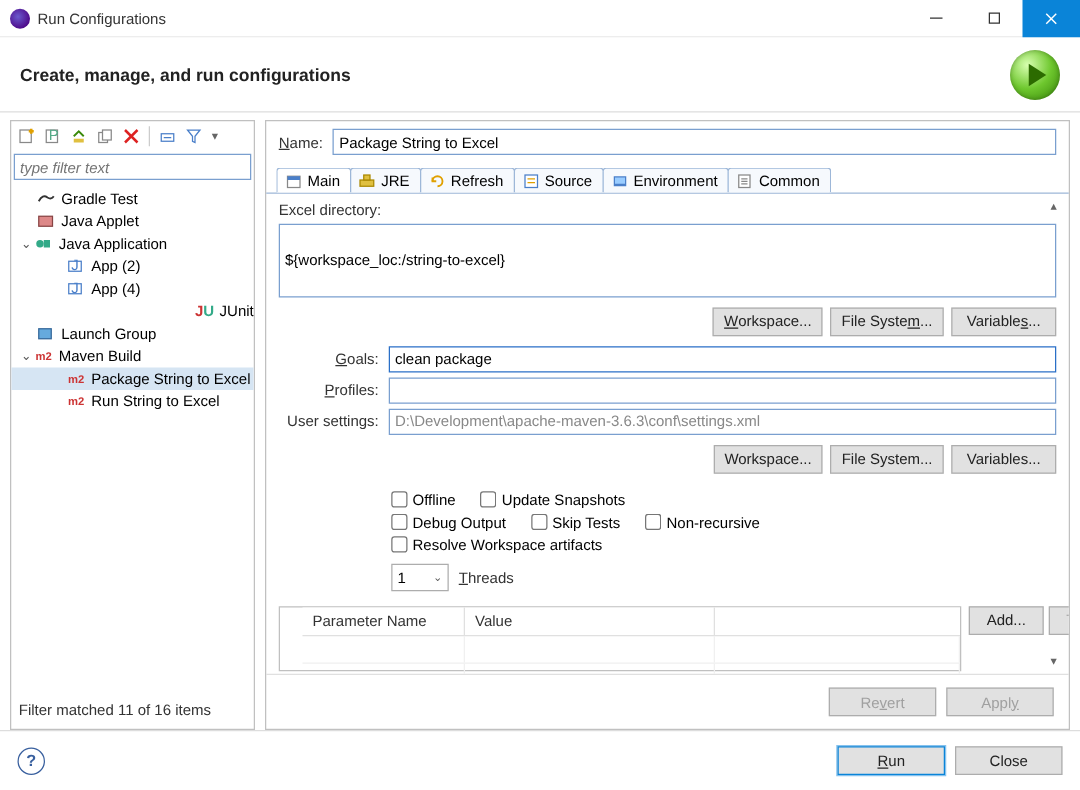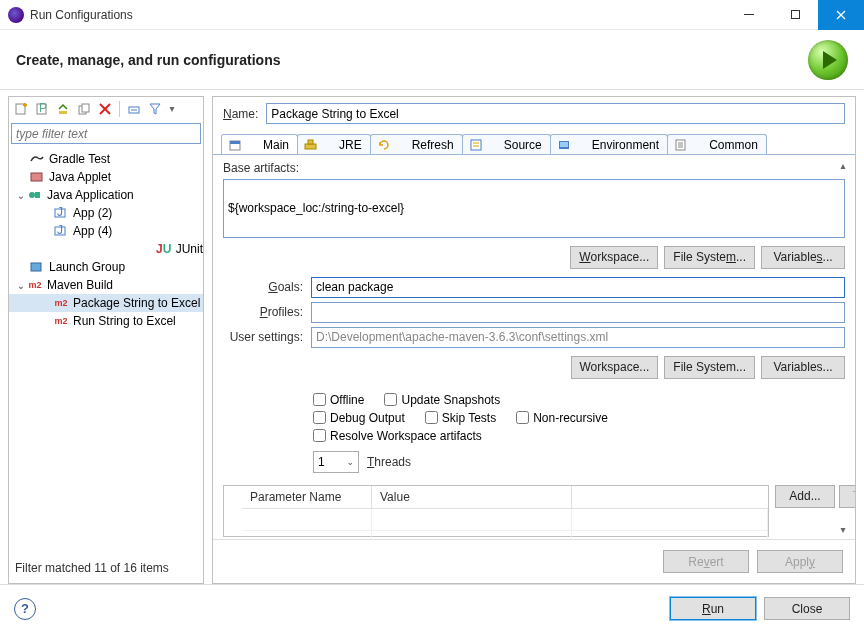--- a/index.html
+++ b/index.html
@@ -43,21 +43,21 @@
 .tree-item.selected { background: #d6e5f3; }
 .tree-item .label { color: #000; }
 .left-status { height: 28px; border-top: 0; padding: 6px; color: #333; }
 
 
 .rightpanel { flex: 1; border: 1px solid #c0c0c0; display: flex; flex-direction: column; background: #fff; min-width: 0; }
 .name-row { display: flex; align-items: center; gap: 8px; padding: 6px 10px; }
 .name-row label { color: #333; }
 .text-input { flex: 1; height: 21px; padding: 2px 4px; border: 1px solid #7a9fcf; }
 .tabs-row { display: flex; align-items: flex-end; padding: 0 8px; border-bottom: 1px solid #9db7d8; height: 25px; gap: 0; }
-.tab { display: flex; align-items: flex-end; gap: 21px; padding: 3px 8px 2px 6px; border: 1px solid #9db7d8; border-bottom: none; background: #f6f9fd; border-radius: 3px 3px 0 0; margin-right: -1px; position: relative; }
+.tab { display: flex; align-items: flex-end; gap: 4px; padding: 3px 8px 2px 6px; border: 1px solid #9db7d8; border-bottom: none; background: #f6f9fd; border-radius: 3px 3px 0 0; margin-right: -1px; position: relative; }
 .tab.active { background: #fff; z-index: 2; }
 .tab .ti { width: 14px; height: 14px; }
 .form-body { flex: 1; padding: 6px 10px 2px 10px; display: flex; flex-direction: column; gap: 4px; overflow: hidden; position: relative; }
 .scroll-up, .scroll-down { position: absolute; right: 4px; width: 16px; height: 16px; display: flex; align-items: center; justify-content: center; color: #666; font-size: 10px; }
 .scroll-up { top: 2px; }
 .scroll-down { bottom: 2px; }
 .lbl { color: #333; }
 .row { display: flex; align-items: center; gap: 8px; }
 .row .lbl-col { width: 80px; text-align: right; }
 .std-input { height: 21px; padding: 2px 4px; border: 1px solid #7a9fcf; flex: 1; }
@@ -316,21 +316,21 @@
               <line x1="4" y1="7" x2="9" y2="7" stroke="#888"></line>
               <line x1="4" y1="9" x2="9" y2="9" stroke="#888"></line>
             </svg>
           <span>Common</span>
         </div>
       </div>
 
       <div class="form-body">
         <div class="scroll-up">▴</div>
 
-        <div class="lbl">Base artifacts:</div>
+        <div class="lbl">Excel directory:</div>
         <input class="std-input" type="text" value="${workspace_loc:/string-to-excel}" style="">
         <div class="btnrow">
           <button class="btn"><span class="und">W</span>orkspace...</button>
           <button class="btn">File Syste<span class="und">m</span>...</button>
           <button class="btn">Variable<span class="und">s</span>...</button>
         </div>
 
         <div class="row">
           <div class="lbl-col lbl"><span class="und">G</span>oals:</div>
           <input class="std-input blue" type="text" value="clean package" style="">

